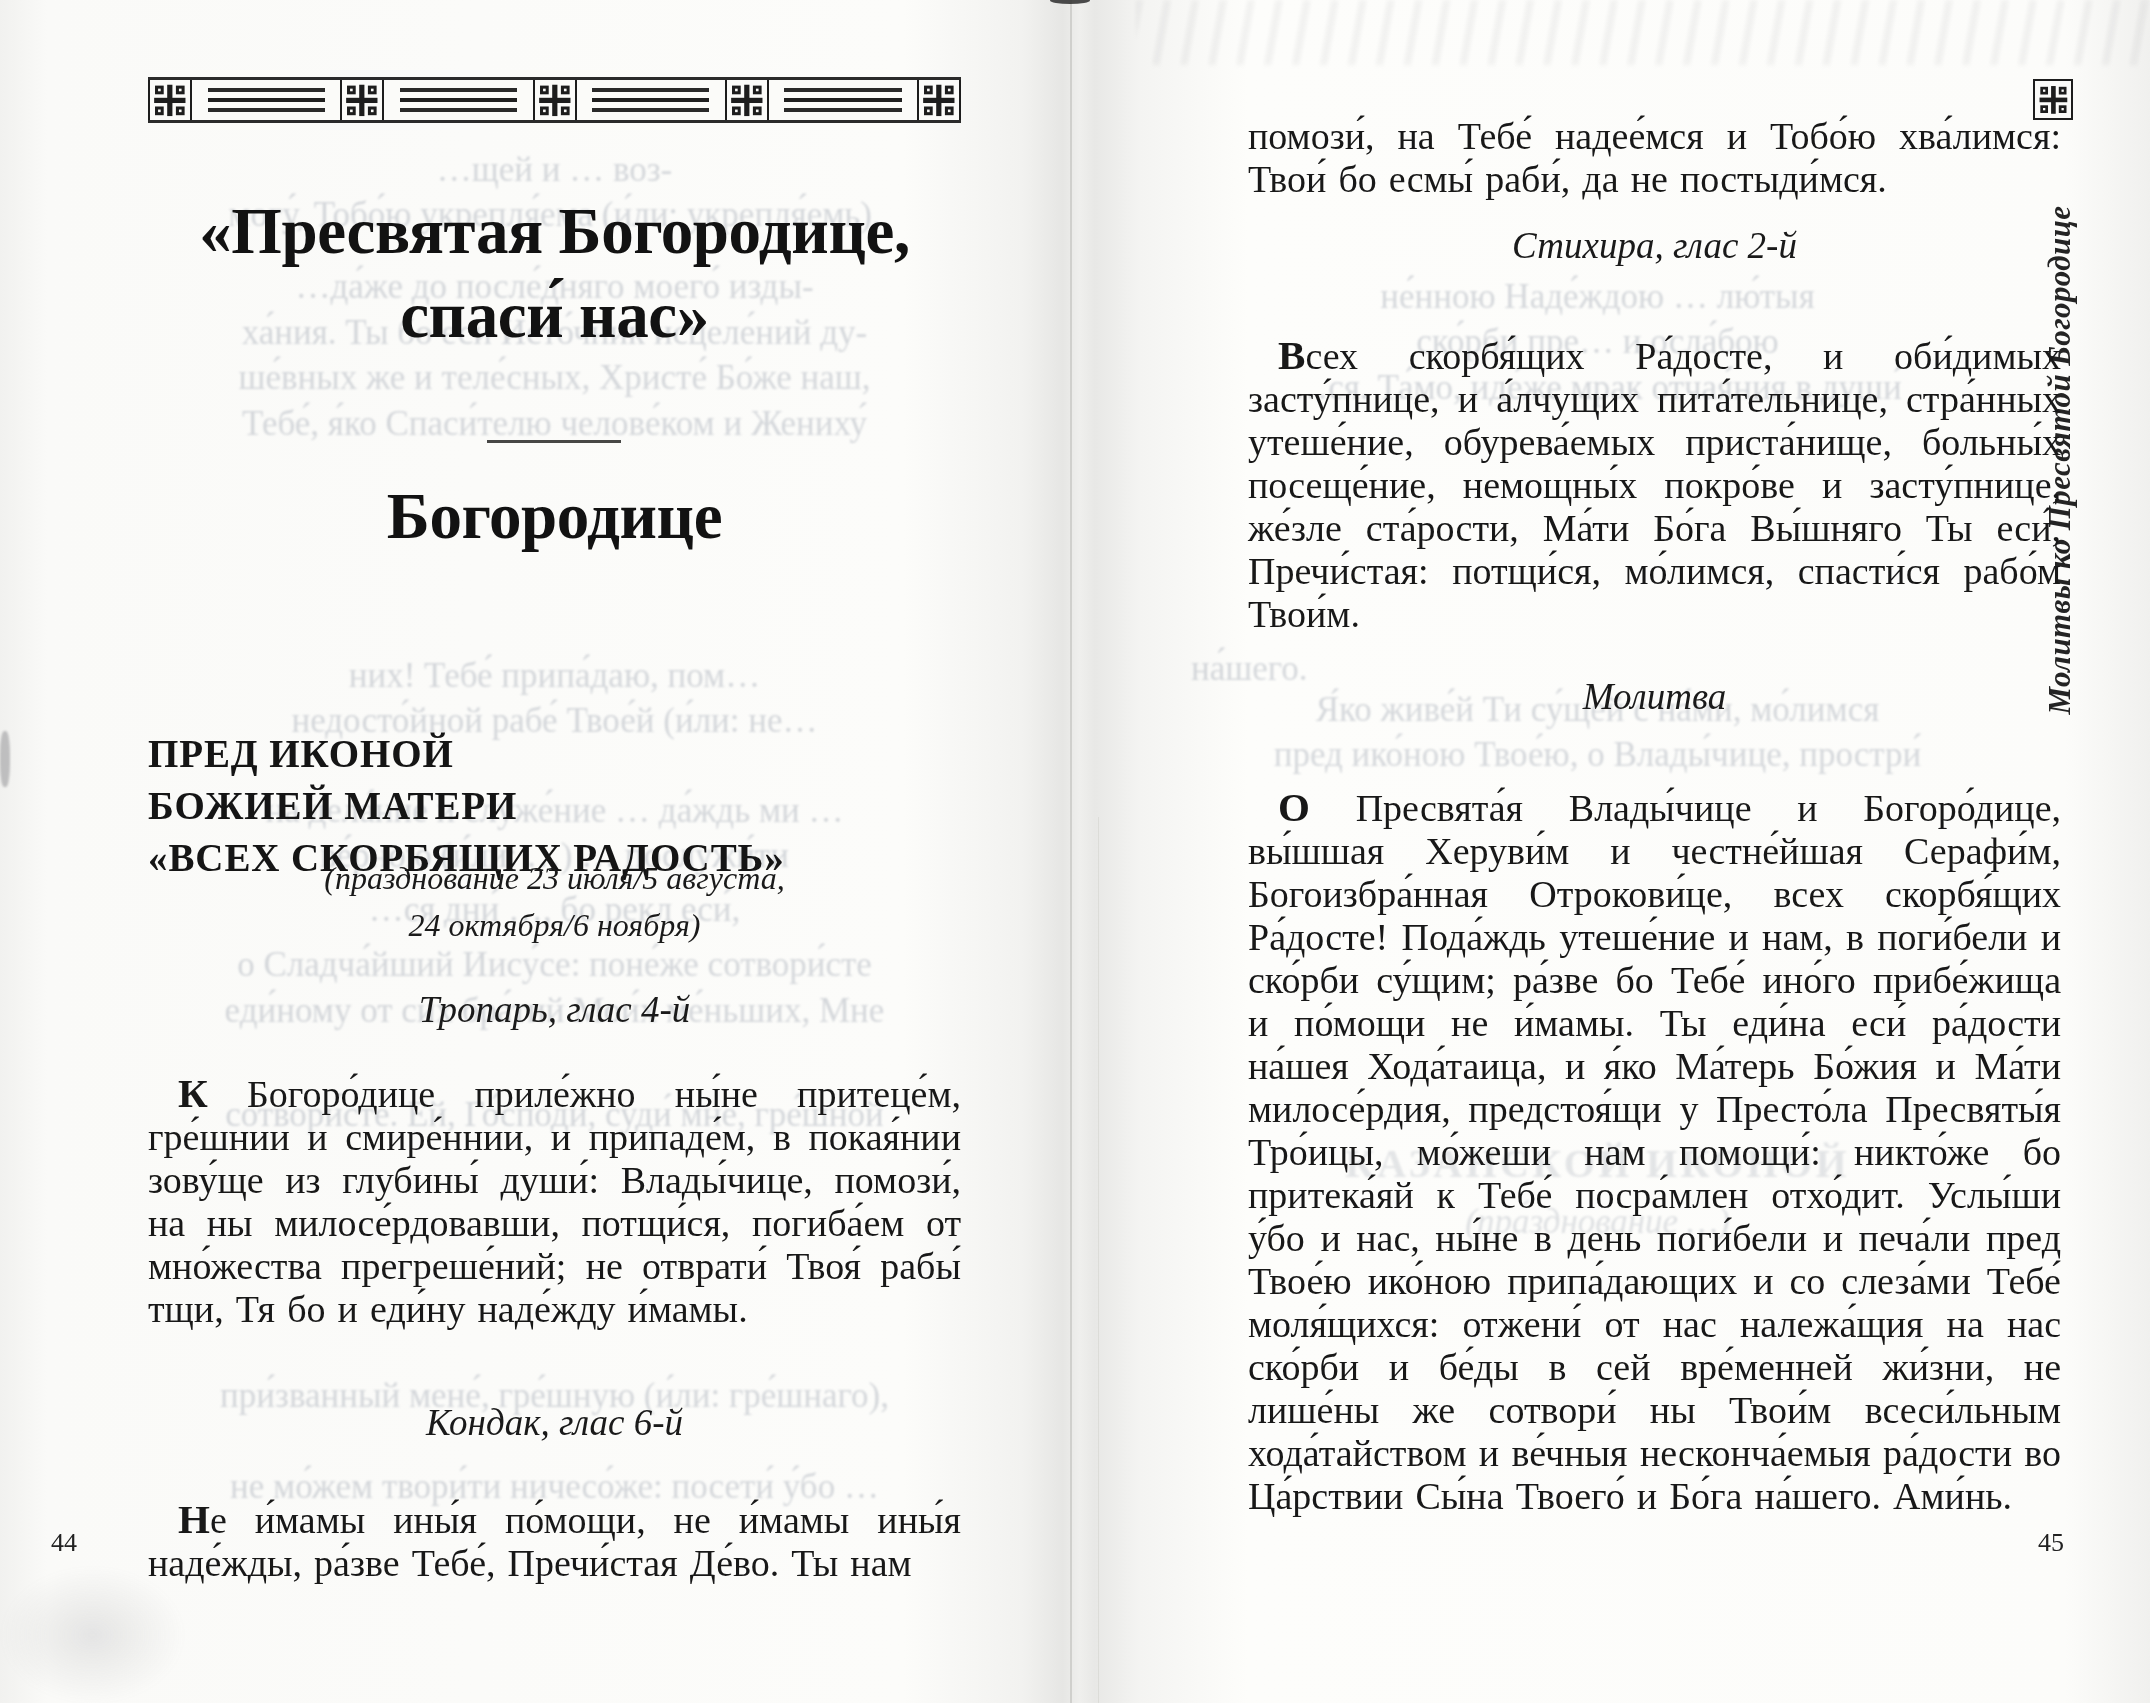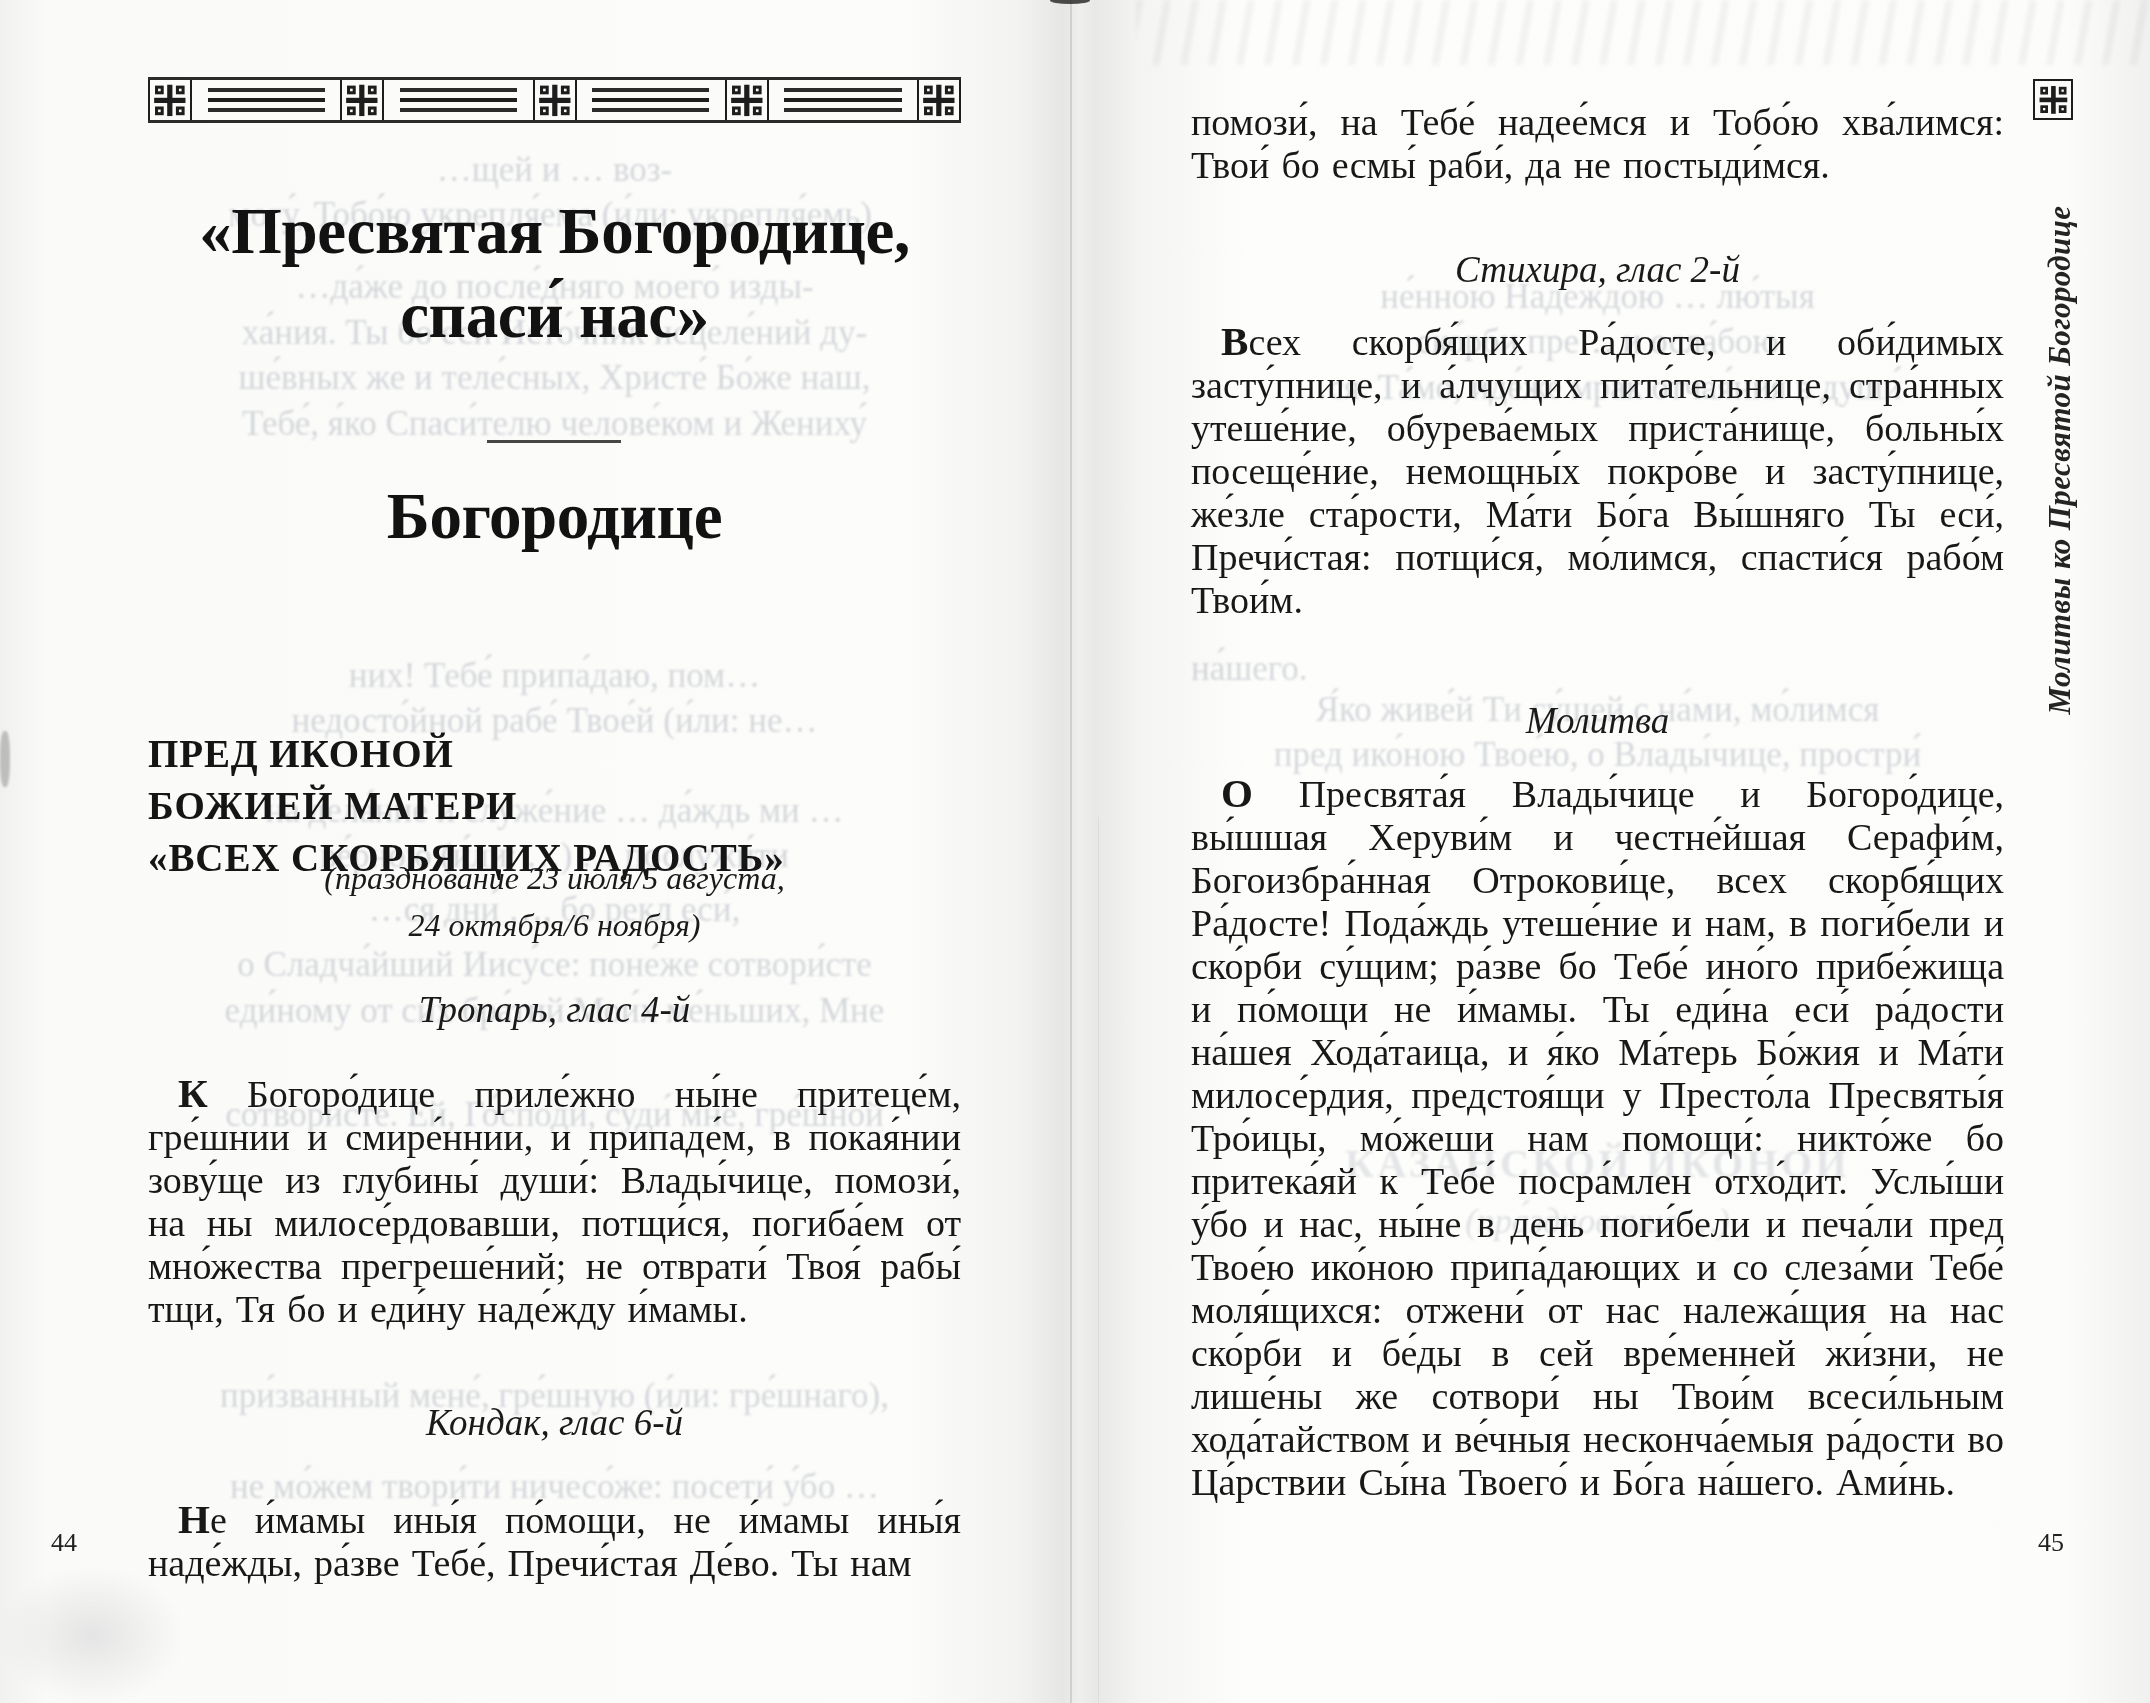--- a/index.html
+++ b/index.html
@@ -58,21 +58,21 @@
   .band-seg .bar{height:3.9px;background:#2a2a2a;}
   .band-seg .bar.mid{height:4.7px;background:#1f1f1f;}
 
   .corner-ornament{position:absolute;left:2033px;top:79px;width:40px;height:41px;box-sizing:border-box;
     border:2.6px solid #1d1d1d;padding:2.6px;background:#fbfbf9;}
   .corner-ornament svg{display:block;width:100%;height:100%;}
 
   
   .abs{position:absolute;}
   .col-l{left:148px;width:813px;}
-  .col-r{left:1191px;width:813px;margin-top:24px;}
+  .col-r{left:1248px;width:813px;}
 
   .big-title{font-size:65px;font-weight:700;line-height:84px;text-align:center;letter-spacing:-0.4px;color:#121212;}
   .t1{top:189px;}
   .t2{top:475px;line-height:82px;}
   .title-rule{position:absolute;left:487px;top:440px;width:134px;height:3.4px;background:#474745;}
 
   .caps-heading{top:688px;font-size:39px;font-weight:700;line-height:52px;text-align:left;letter-spacing:0.9px;color:#151515;margin-top:40px;}
   .feast{top:855px;font-size:32px;font-style:italic;line-height:47px;text-align:center;color:#1a1a1a;}
 
   .genre{font-size:37px;font-style:italic;text-align:center;color:#1a1a1a;}

